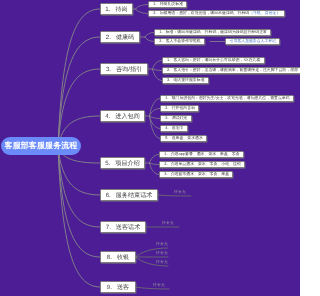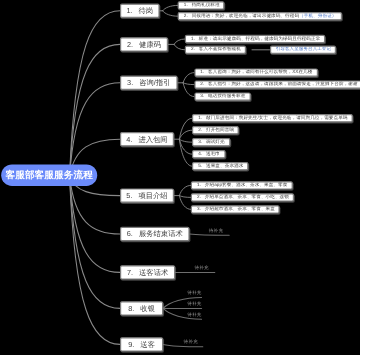--- a/index.html
+++ b/index.html
@@ -1,20 +1,20 @@
 <!DOCTYPE html>
 <html><head>
 <meta charset="utf-8">
 <style>
   html,body{margin:0;padding:0;background:#fff;}
   body{width:300px;height:296px;overflow:hidden;
        font-family:"Liberation Sans",sans-serif;
        -webkit-font-smoothing:antialiased;
        text-rendering:geometricPrecision;}
-  #stage{position:relative;width:300px;height:296px;background:#000000;}
+  #stage{position:relative;width:300px;height:296px;background:#4c1d95;}
   svg.links{position:absolute;left:0;top:0;width:300px;height:296px;
             pointer-events:none;}
   .node{position:absolute;box-sizing:border-box;background:#fff;
         border:0.8px solid #7d7d7d;border-radius:1.6px;
         display:flex;align-items:center;white-space:nowrap;overflow:hidden;
         box-shadow:0.7px 0.9px 0 rgba(120,120,120,.55);}
   .root{position:absolute;background:#6b8bfa;color:#fff;border:none;
         border-radius:9px;display:flex;align-items:center;
         justify-content:center;font-size:8px;font-weight:700;
         box-shadow:none;letter-spacing:0.1px;}

